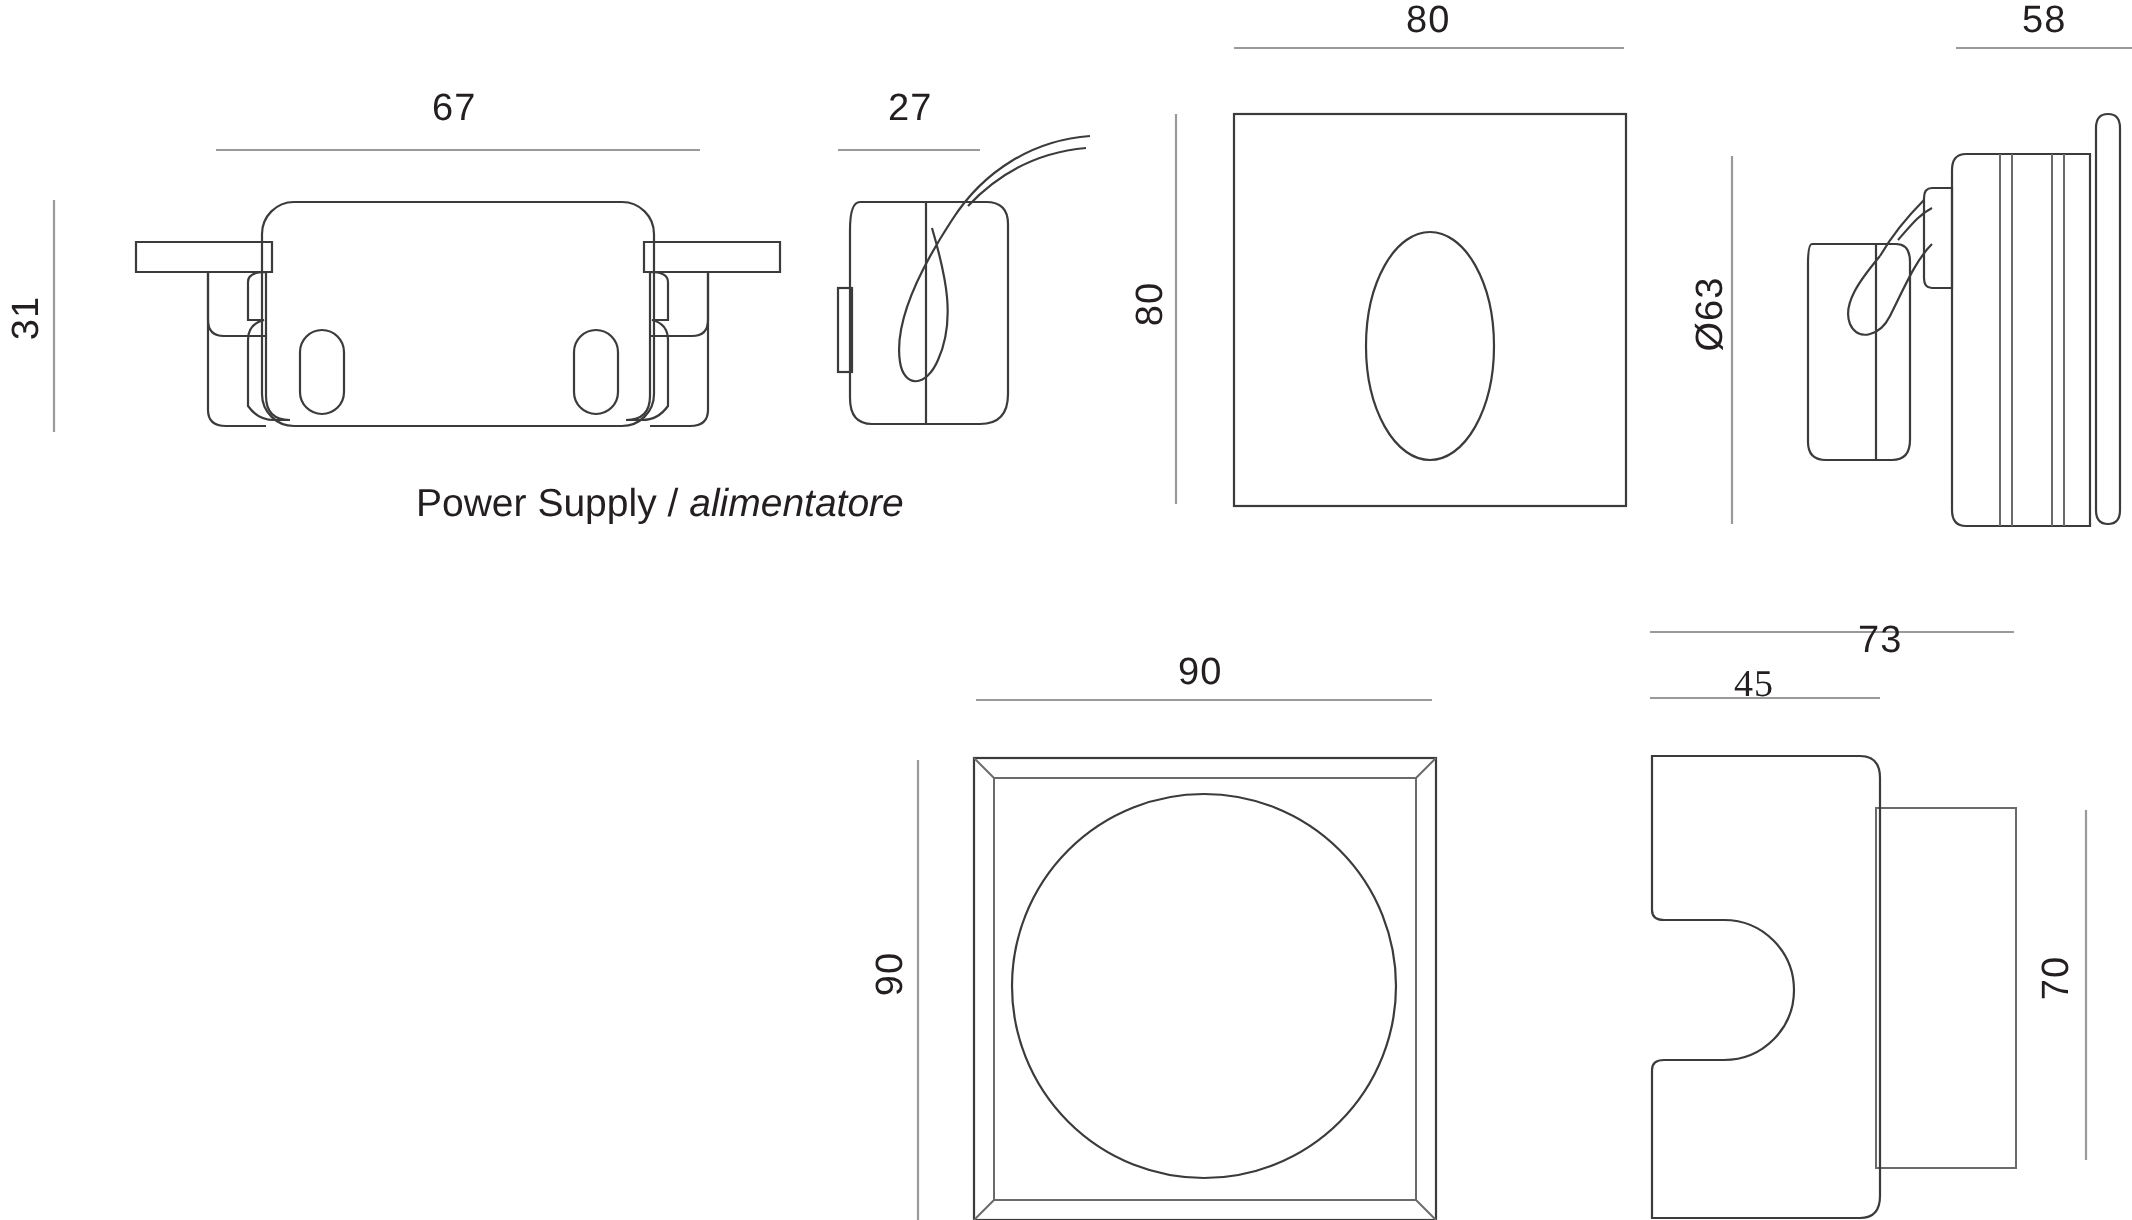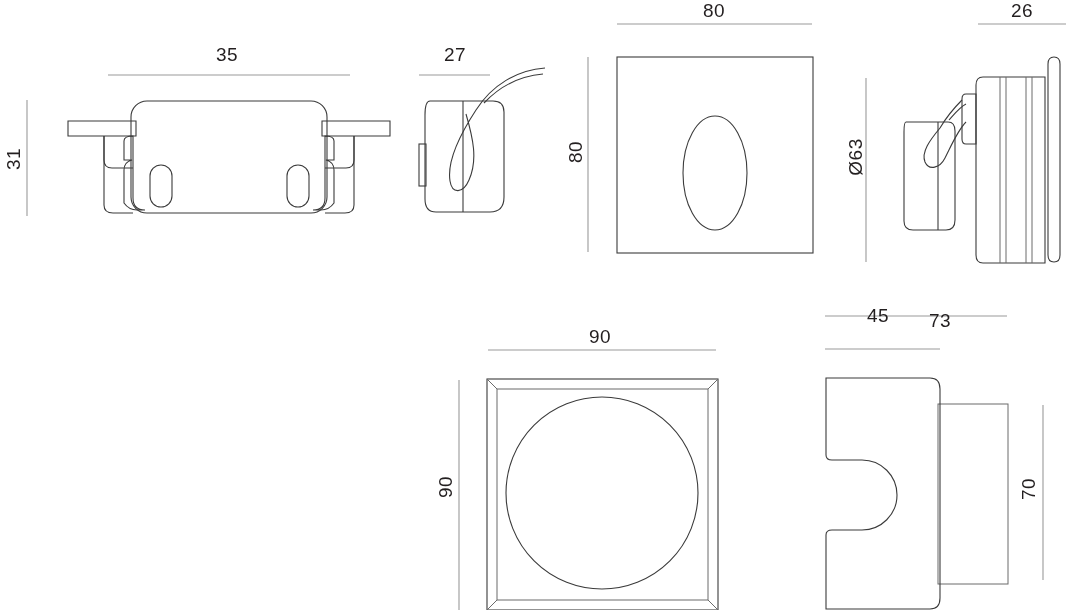--- a/index.html
+++ b/index.html
@@ -110,31 +110,32 @@
 
       <rect class="obj-thin" x="938" y="404" width="70" height="180"></rect>
 
       <path class="obj" d="M826,378 L930,378 Q940,378 940,389 L940,598 Q940,609 930,609
                             L826,609 L826,535 Q826,530 832,530 L862,530
                             A34,34 0 0 0 862,460 L832,460 Q826,460 826,455 Z"></path>
     </g>
 
   </svg>
 
-  <div class="dimtext" style="left:216px;top:44px;">35</div>
+  <div class="dimtext" style="left:216px;top:44px;">67</div>
   <div class="dimtext vert" style="left:-1px;top:148px;width:30px;text-align:center;">31</div>
   <div class="dimtext" style="left:444px;top:44px;">27</div>
 
   <div class="dimtext" style="left:703px;top:0px;">80</div>
   <div class="dimtext vert" style="left:561px;top:141px;width:30px;text-align:center;">80</div>
 
-  <div class="dimtext" style="left:1011px;top:0px;">26</div>
+  <div class="dimtext" style="left:1011px;top:0px;">58</div>
   <div class="dimtext vert" style="left:825px;top:146px;width:62px;text-align:center;">Ø63</div>
 
   <div class="dimtext" style="left:589px;top:326px;">90</div>
   <div class="dimtext vert" style="left:431px;top:476px;width:30px;text-align:center;">90</div>
 
   <div class="dimtext" style="left:929px;top:286px;margin-top:24px;">73</div>
-  <div class="dimtext" style="left:867px;top:305px;">45</div>
+  <div class="dimtext" style="left:867px;top:332px;font-family:Liberation Serif, serif;">45</div>
   <div class="dimtext vert" style="left:1014px;top:478px;width:30px;text-align:center;">70</div>
 
+  <div class="caption" style="left:208px;top:241px;"><span>Power Supply</span><span> / </span><span class="it">alimentatore</span></div>
 
 </div>
 
 </body></html>

